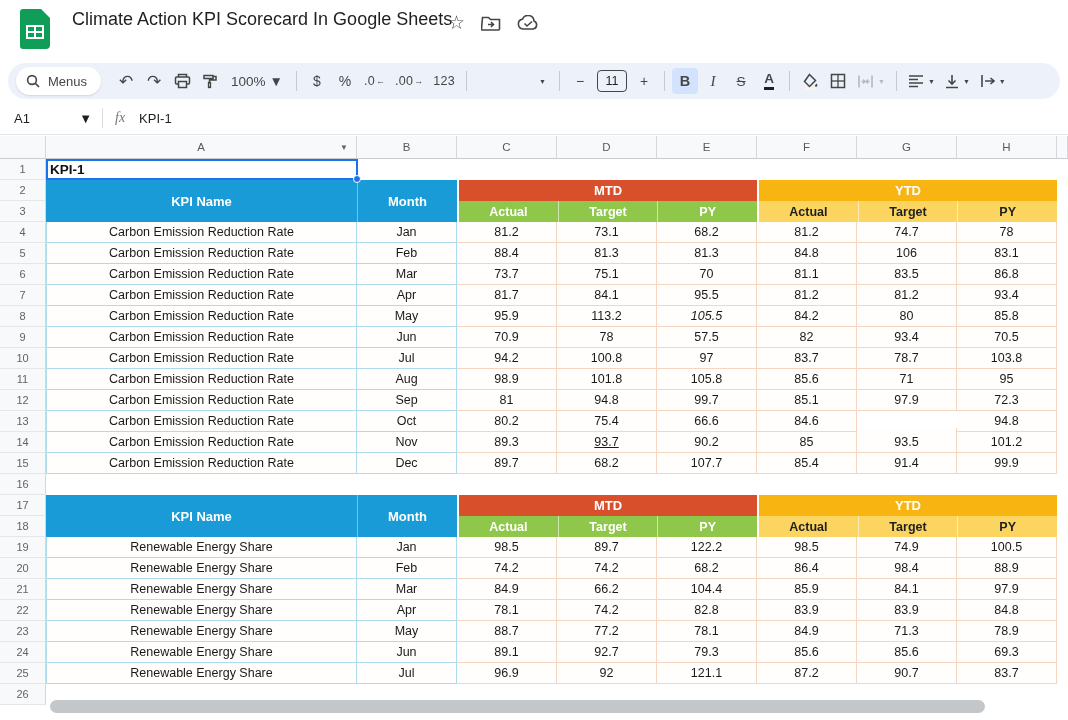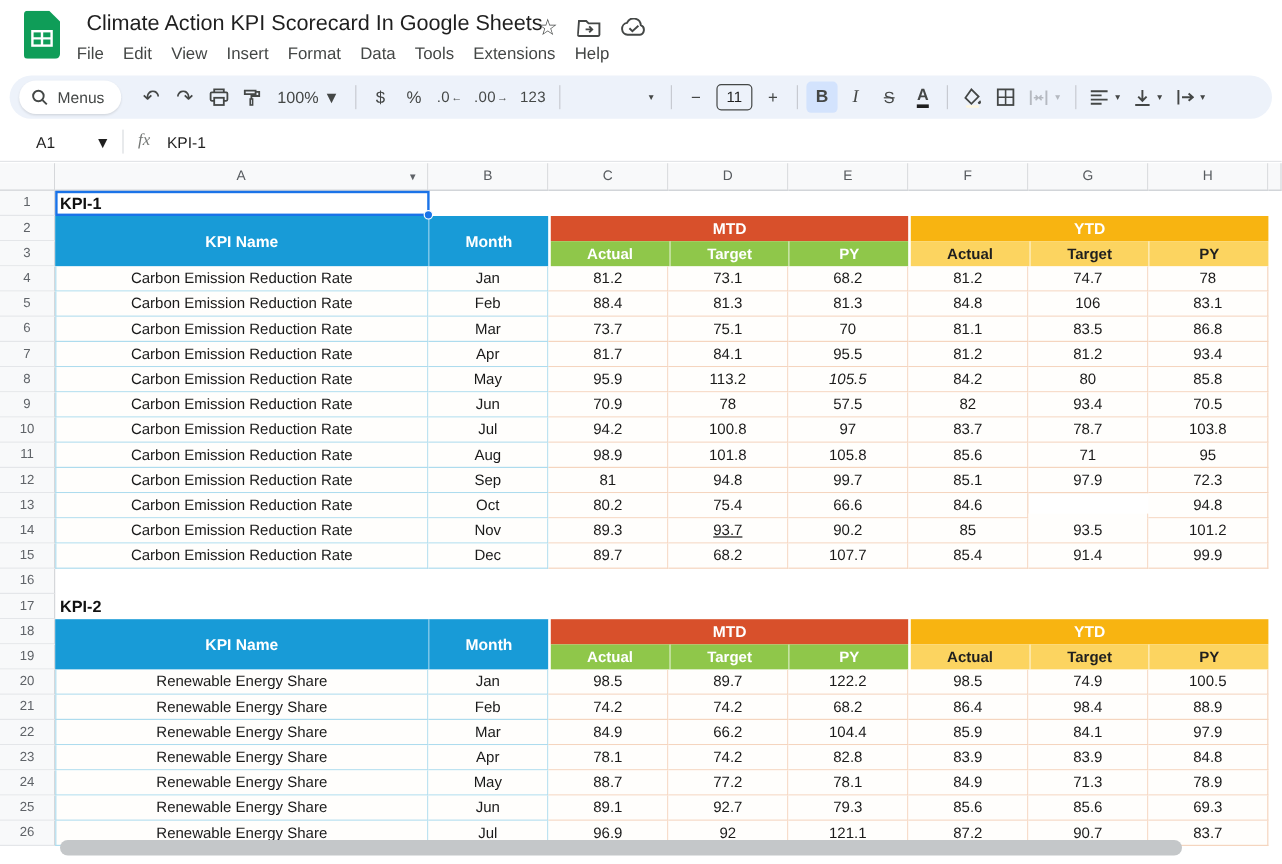--- a/index.html
+++ b/index.html
@@ -38,21 +38,21 @@
   .strike { text-decoration:line-through; font-size:13.5px; }
   .a-under { font-size:13.5px; font-weight:bold; border-bottom:3px solid #1f1f1f; line-height:1.05; }
   .grayed { color:#b5b9c0 !important; }
   .dec-arrow { font-size:9px; margin-left:1px; }
   .num-label { font-size:12.5px; letter-spacing:.3px; }
 
   
   #formulabar { position:absolute; top:102px; left:0; width:1068px; height:33px; background:#fff;
     border-bottom:1px solid #e3e5e8; display:flex; align-items:center; }
   #namebox { width:102px; display:flex; align-items:center; justify-content:space-between;
-    padding:0 10px 0 30px; cursor:pointer; }
+    padding:0 10px 0 14px; cursor:pointer; }
   #namebox span { font-size:13px; color:#1f1f1f; }
   #fbar-sep { width:1px; height:20px; background:#dadce0; margin-right:12px; }
   #fx { font-family:"Liberation Serif",serif; font-style:italic; color:#747775; font-size:14px; margin-right:14px; }
   #fvalue { font-size:13px; color:#1f1f1f; }
 
   
   #grid { position:absolute; top:136px; left:0; width:1068px; height:584px; background:#fff; }
   #grid-head { display:flex; height:23px; }
   #corner { width:46px; height:23px; background:#f8f9fa; border-right:1px solid #d5d7da; border-bottom:1px solid #c9ccd0; }
   .col-h { height:23px; background:#f8f9fa; border-right:1px solid #d5d7da; border-bottom:1px solid #c9ccd0;
@@ -117,31 +117,20 @@
     <span style="font-size:19px;">☆</span>
     <svg width="20" height="16" viewBox="0 0 20 16">
       <path d="M1.5 2.5 h6 l2 2 h9 v9.5 a1 1 0 0 1 -1 1 h-16 a1 1 0 0 1 -1 -1 z" fill="none" stroke="#444746" stroke-width="1.6"></path>
       <path d="M7 9.5 h5 M10 7 l2.5 2.5 L10 12" fill="none" stroke="#444746" stroke-width="1.6"></path>
     </svg>
     <svg width="22" height="16" viewBox="0 0 22 16">
       <path d="M6 14 a5 5 0 0 1 -.5 -9.9 A6 6 0 0 1 17 6 a4.2 4.2 0 0 1 -.8 8 z" fill="none" stroke="#444746" stroke-width="1.6"></path>
       <path d="M7.5 8.5 l2.5 2.5 L15 6.5" fill="none" stroke="#444746" stroke-width="1.6"></path>
     </svg>
   </div>
-  <div id="menubar">
-      <div class="menu-item">File</div>
-      <div class="menu-item">Edit</div>
-      <div class="menu-item">View</div>
-      <div class="menu-item">Insert</div>
-      <div class="menu-item">Format</div>
-      <div class="menu-item">Data</div>
-      <div class="menu-item">Tools</div>
-      <div class="menu-item">Extensions</div>
-      <div class="menu-item">Help</div>
-    </div>
 </div>
 
 <div id="toolbar">
   <div id="menus-pill">
     <svg width="14" height="14" viewBox="0 0 14 14">
       <circle cx="6" cy="6" r="4.4" fill="none" stroke="#444746" stroke-width="1.6"></circle>
       <line x1="9.4" y1="9.4" x2="13" y2="13" stroke="#444746" stroke-width="1.6"></line>
     </svg>
     <span>Menus</span>
   </div>
@@ -446,23 +435,20 @@
           <div class="dcell b-blue b-blue-l" style="width: 311px;">Carbon Emission Reduction Rate</div>
           <div class="dcell b-blue" style="width: 100px;">Dec</div>
           <div class="dcell b-peach" style="width: 100px;">89.7</div>
           <div class="dcell b-peach" style="width: 100px;">68.2</div>
           <div class="dcell b-peach" style="width: 100px;">107.7</div>
           <div class="dcell b-peach" style="width: 100px;">85.4</div>
           <div class="dcell b-peach" style="width: 100px;">91.4</div>
           <div class="dcell b-peach" style="width: 100px;">99.9</div>
         </div>
         <div class="empty-row"></div>
-        <div class="label-row">
-          <span>KPI-2</span>
-        </div>
         <div class="thead-block">
           <div class="th-blue" style="width: 311px;">KPI Name</div>
           <div class="th-blue" style="width: 100px; border-left: 1px solid rgba(255, 255, 255, 0.4);">Month</div>
           <div class="th-group" style="width: 300px;">
             <div class="th-top mtd-top">MTD</div>
             <div class="th-sub mtd-sub">
               <div>Actual</div>
               <div>Target</div>
               <div>PY</div>
             </div>

